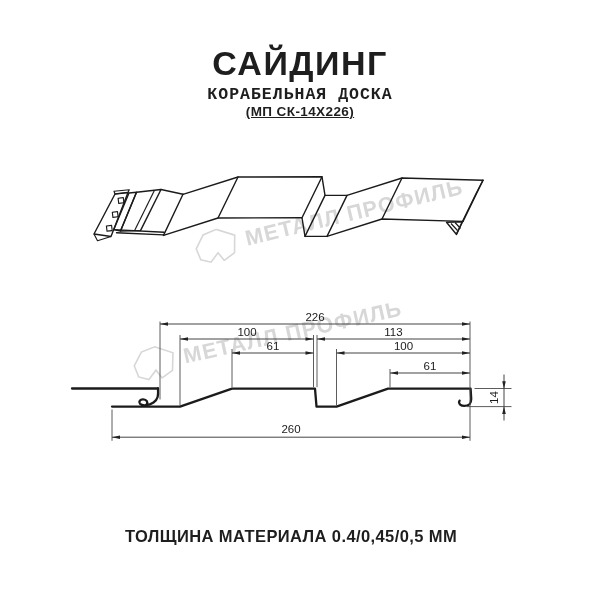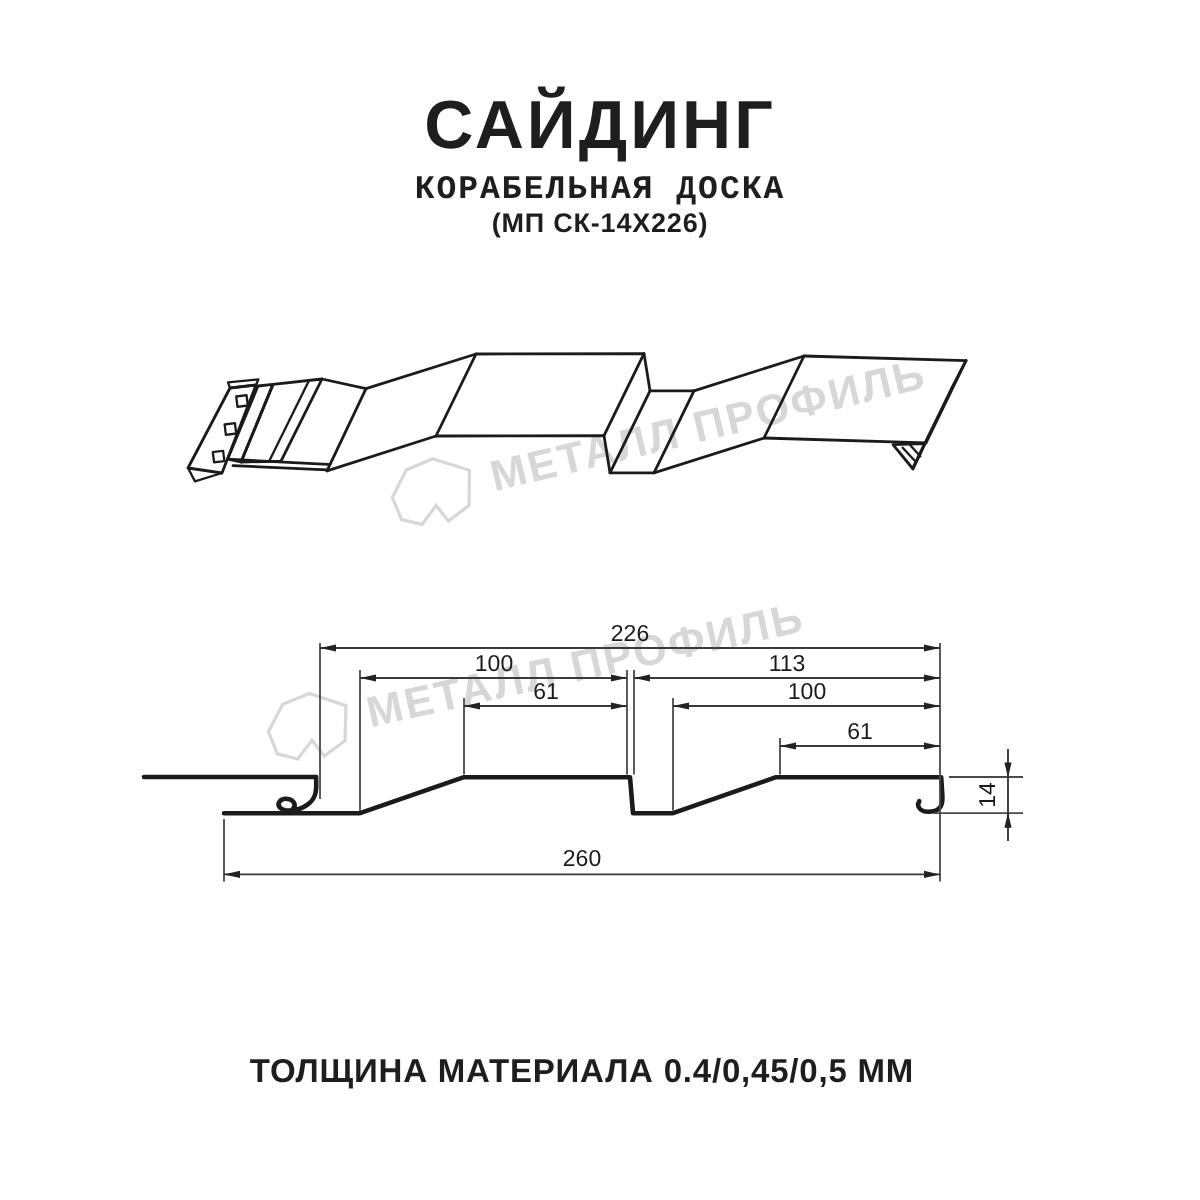--- a/index.html
+++ b/index.html
@@ -5,21 +5,21 @@
   html,body{margin:0;padding:0;}
   body{
     width:600px;height:600px;position:relative;overflow:hidden;
     background:#ffffff;
     font-family:"Liberation Sans","DejaVu Sans",sans-serif;
     color:#1e1e1e;
   }
   .hdr{position:absolute;left:0;width:600px;text-align:center;white-space:nowrap;}
   #title{top:44px;font-size:34px;font-weight:800;letter-spacing:1.5px;}
   #subtitle{top:85px;font-size:16.5px;font-weight:700;letter-spacing:1px;font-family:Liberation Mono, monospace;}
-  #model{top:104px;font-size:13.5px;font-weight:700;letter-spacing:.4px;}
+  #model{top:104px;font-size:13.5px;font-weight:700;letter-spacing:.4px;text-decoration:underline;}
   #footer-text{position:absolute;top:527px;left:0;width:600px;text-align:center;
     font-size:16.5px;font-weight:700;letter-spacing:.4px;transform:translateX(-9px);white-space:nowrap;}
   .watermark{
     position:absolute;display:flex;align-items:center;gap:8px;
     font-weight:700;font-size:21.5px;letter-spacing:1.2px;white-space:nowrap;
     transform-origin:left center;z-index:1;user-select:none;
   }
   #wm1{left:195px;top:234px;transform:rotate(-13.5deg);}
   #wm2{left:133px;top:351px;transform:rotate(-12.5deg);}
   #line-art{position:absolute;left:0;top:0;z-index:2;}

